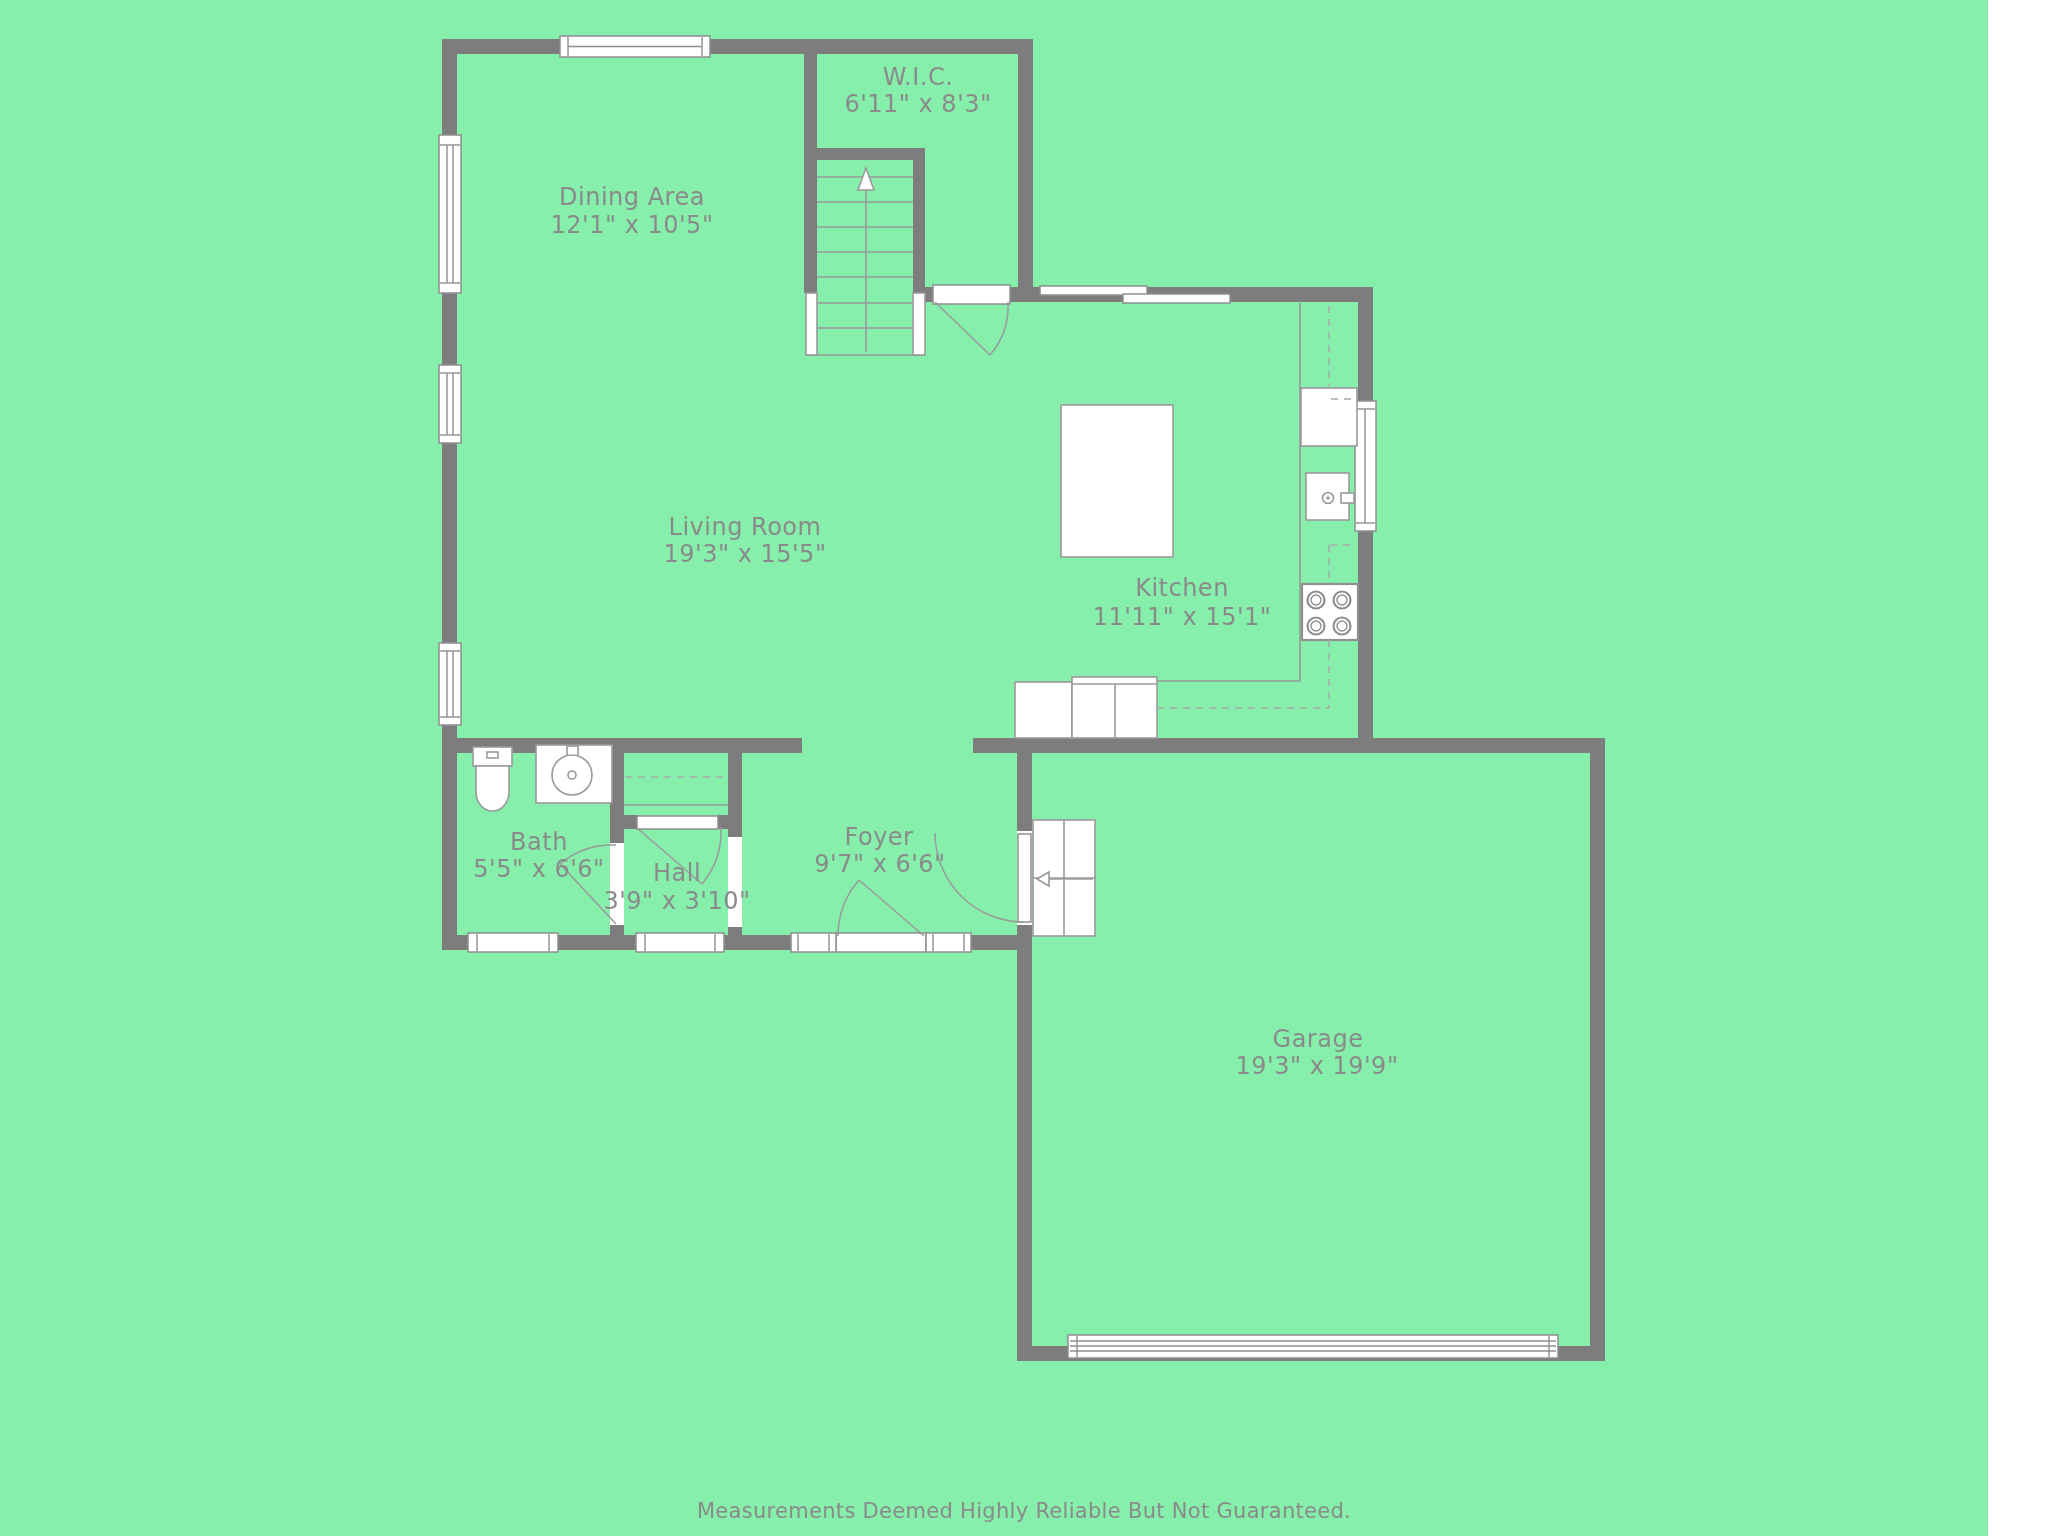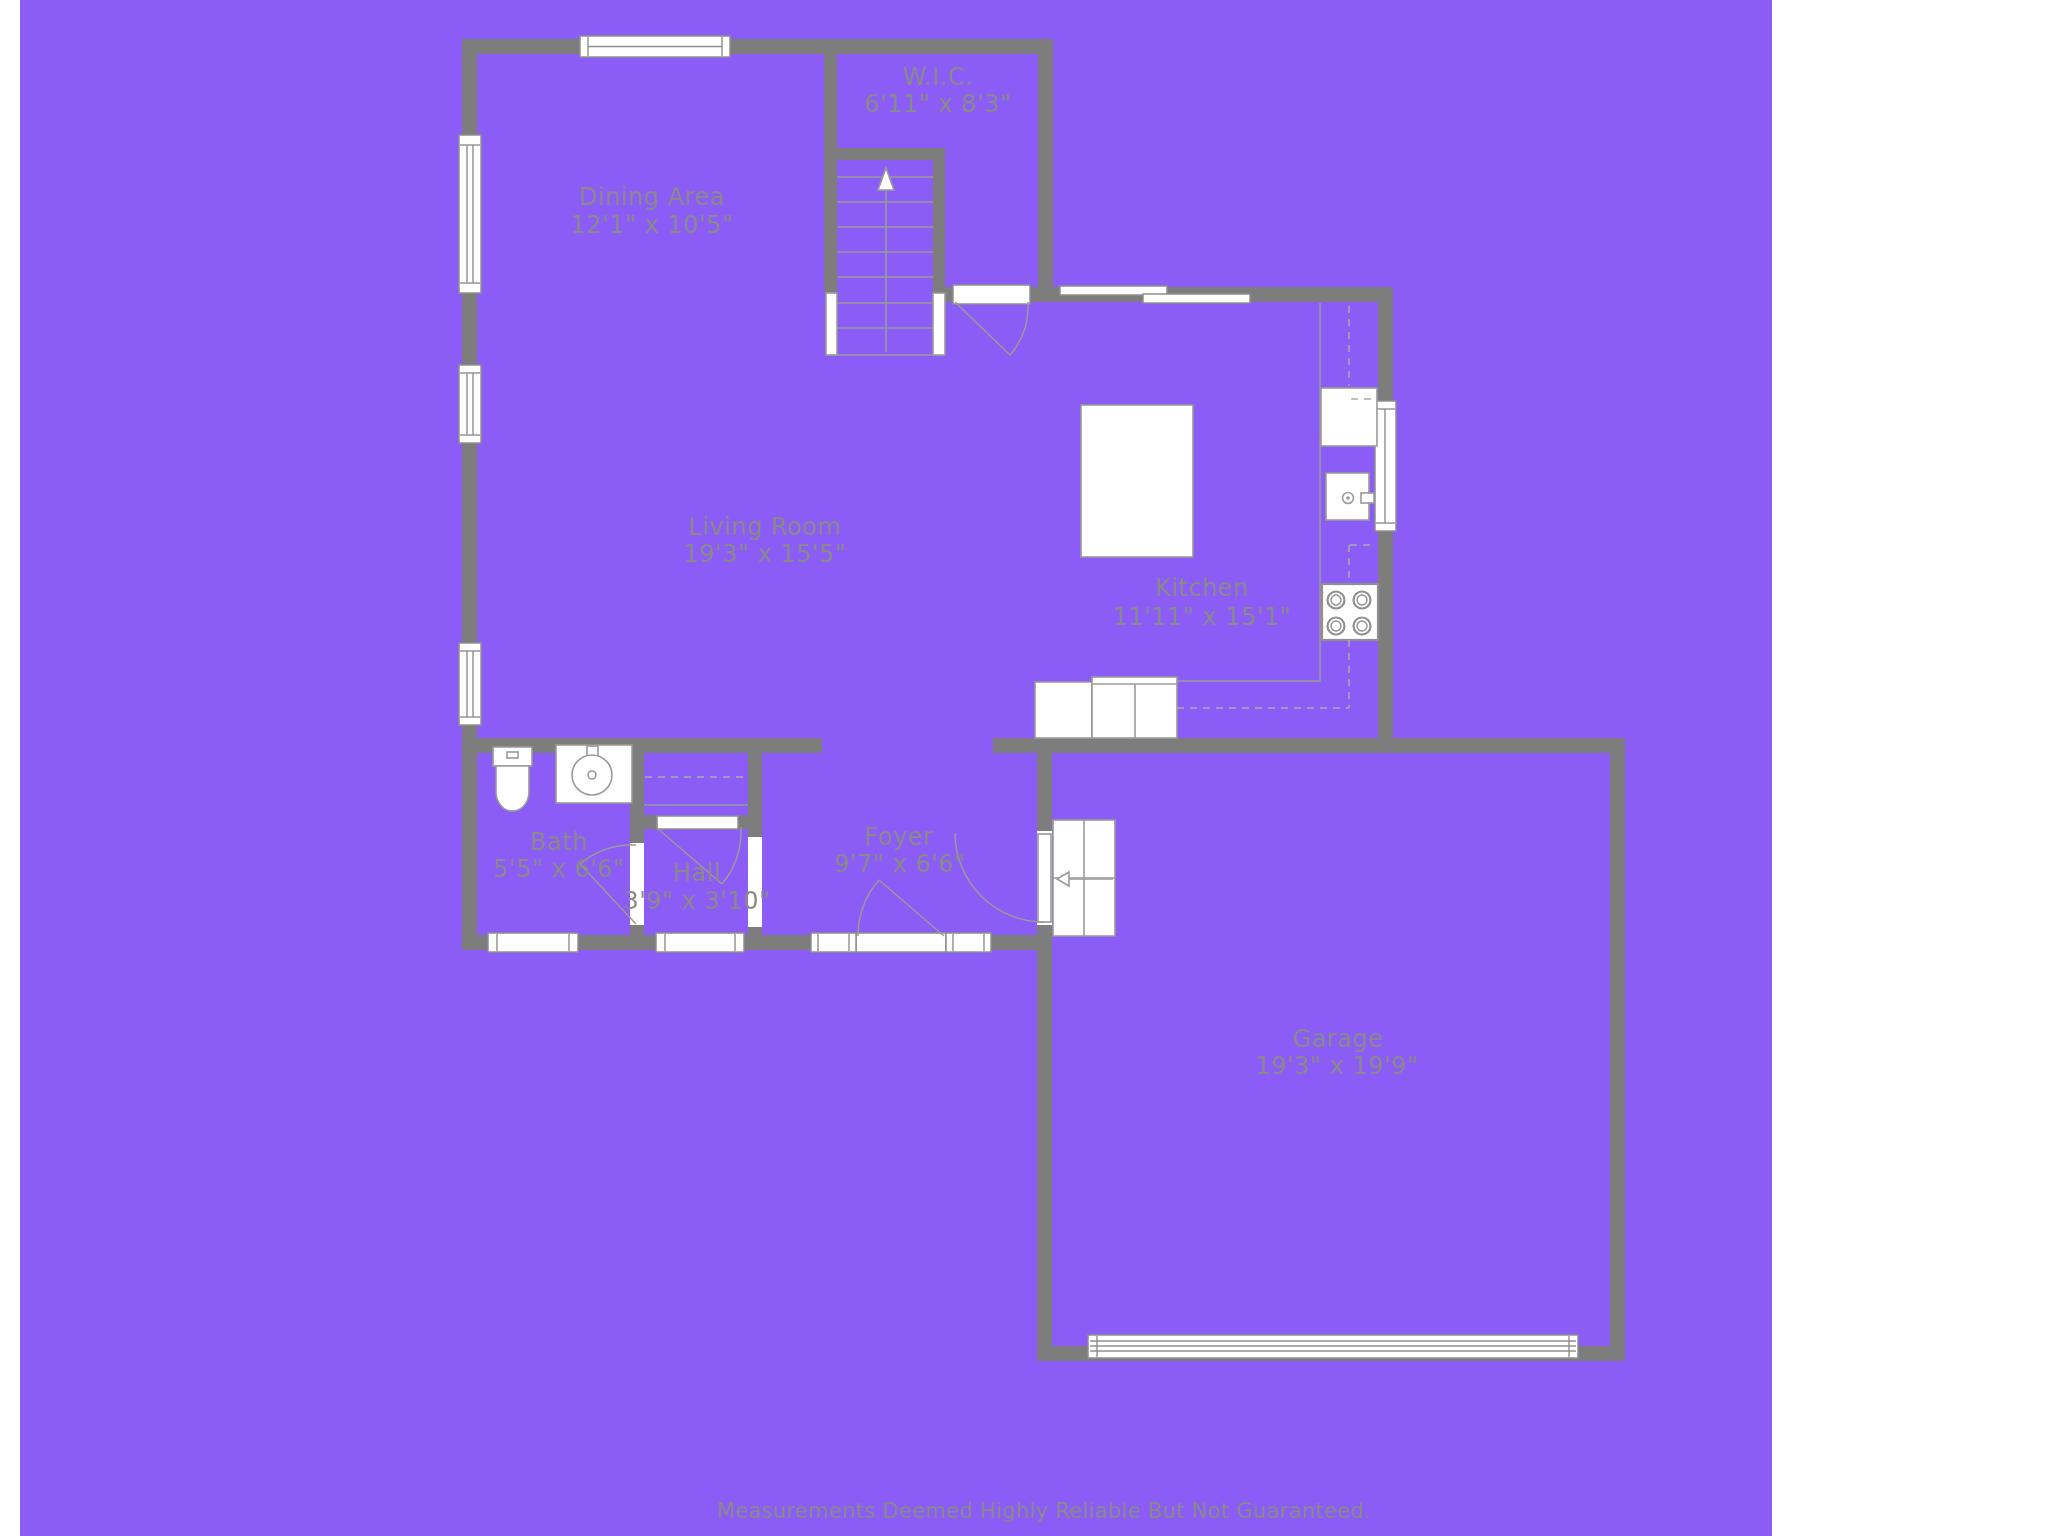--- a/index.html
+++ b/index.html
@@ -1,16 +1,16 @@
 <!DOCTYPE html>
 <html><head>
 <meta charset="utf-8">
 <style>
   html,body{margin:0;padding:0;background:#ffffff;}
-  .canvas{position:relative;width:1752px;height:1536px;background:#8b5cf6;overflow:hidden;margin-left:20px;}
+  .canvas{position:relative;width:1988px;height:1536px;background:#86efac;overflow:hidden;}
   svg{display:block;font-family:"DejaVu Sans","Liberation Sans",sans-serif;}
   .wall{fill:#7d7d7d;stroke:none;}
   .gap{fill:#ffffff;stroke:none;}
   .win{fill:#ffffff;stroke:#8f8f8f;stroke-width:1.5;}
   .winline{stroke:#8f8f8f;stroke-width:1.4;fill:none;}
   .thin{stroke:#9a9a9a;stroke-width:1.6;fill:none;}
   .fixture{fill:#ffffff;stroke:#9a9a9a;stroke-width:1.6;}
   .stove{fill:#ffffff;stroke:#8f8f8f;stroke-width:2.2;}
   .dash{stroke:#ababab;stroke-width:1.5;fill:none;stroke-dasharray:7 6;}
   .arc{stroke:#9a9a9a;stroke-width:1.5;fill:none;}

